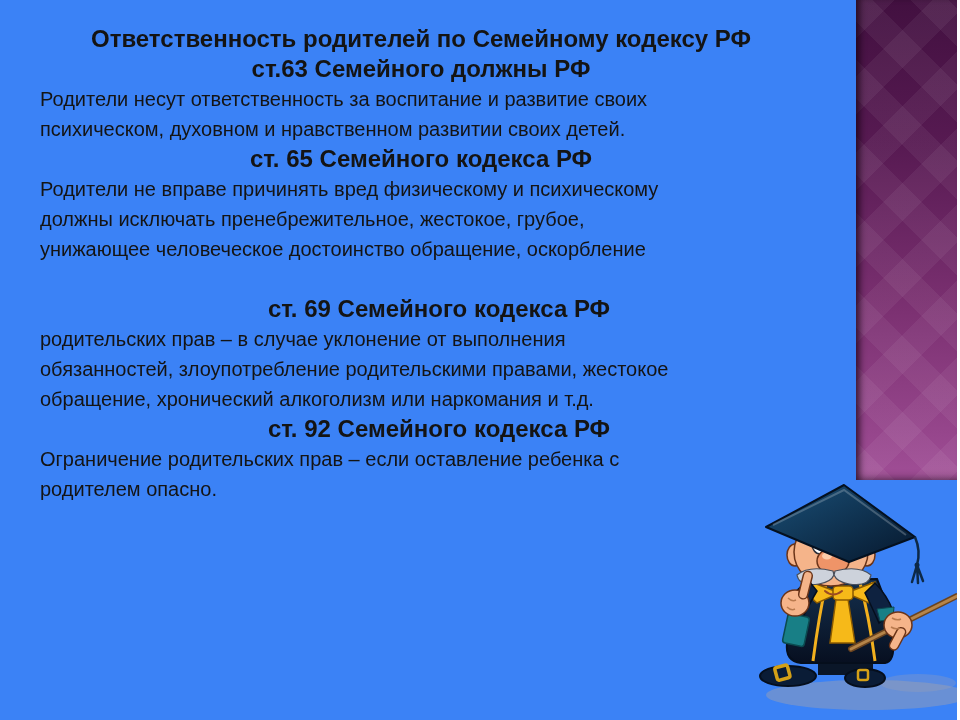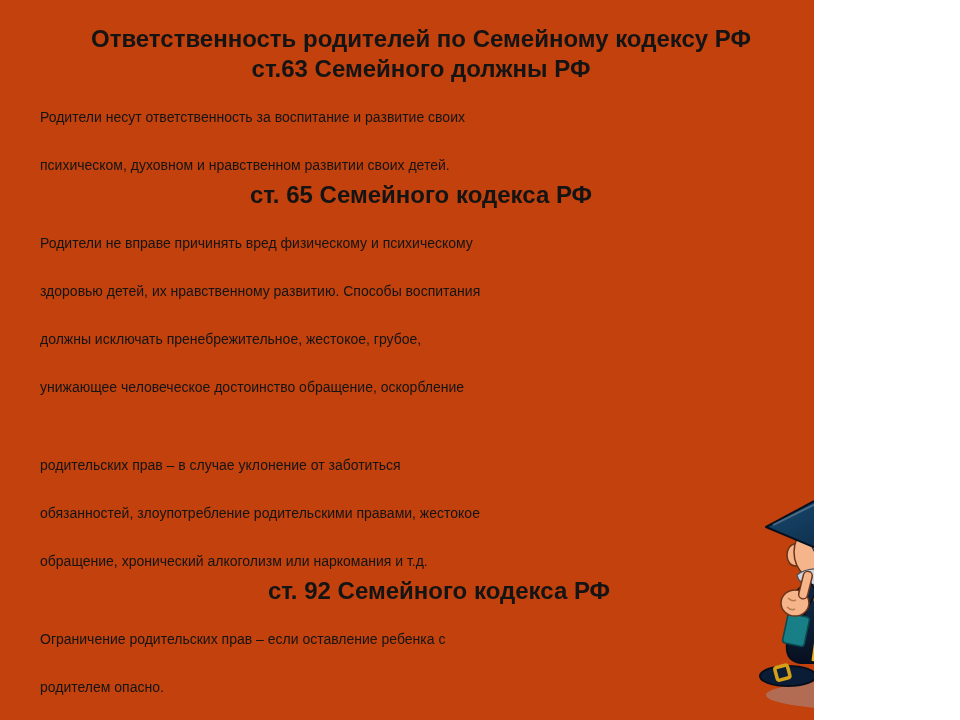--- a/index.html
+++ b/index.html
@@ -1,29 +1,29 @@
 <!DOCTYPE html>
 <html><head>
 <meta charset="utf-8">
 <style>
   html,body{margin:0;padding:0;background:#fff;}
   .slide{
-    position:relative;width:814px;height:720px;background:#c2410c;overflow:hidden;
+    position:relative;width:957px;height:720px;background:#3b82f6;overflow:hidden;
     font-family:"Liberation Sans",sans-serif;color:#141414;
   }
   .purple-band{
     position:absolute;left:856px;top:0;width:104px;height:480px;
     background:
       repeating-linear-gradient(45deg, rgba(255,255,255,.05) 0 27px, rgba(255,255,255,0) 27px 54px),
       repeating-linear-gradient(135deg, rgba(255,255,255,.05) 0 27px, rgba(255,255,255,0) 27px 54px),
       linear-gradient(180deg,#421040 0%,#571a52 30%,#7c3172 65%,#a04e96 100%);
     box-shadow: inset 7px 0 6px -3px rgba(18,2,16,.65), inset 0 -6px 7px -3px rgba(18,2,16,.35);
   }
   .textblock{position:absolute;left:40px;top:24px;width:762px;}
-  .ln{height:30px;line-height:30px;font-size:14px;white-space:nowrap;margin-top:18px;}
+  .ln{height:30px;line-height:30px;font-size:20px;white-space:nowrap;}
   .h{height:30px;line-height:30px;font-size:24px;font-weight:bold;text-align:center;white-space:nowrap;}
   .h-shift{transform:translateX(18px);}
   .clip{width:737px;overflow:hidden;}
   .blank{height:30px;}
   .professor{position:absolute;left:743px;top:465px;width:220px;height:255px;}
 </style>
 </head>
 <body>
 
 <div class="slide">
@@ -33,28 +33,28 @@
   <div class="textblock">
     <div class="h">Ответственность родителей по Семейному кодексу РФ</div>
     <div class="h">ст.63 Семейного должны РФ</div>
 
     <div class="ln">Родители несут ответственность за воспитание и развитие своих</div>
     <div class="ln">психическом, духовном и нравственном развитии своих детей.</div>
 
     <div class="h">ст. 65 Семейного кодекса РФ</div>
 
     <div class="ln">Родители не вправе причинять вред физическому и психическому</div>
-    <div class="ln">здоровью детей, их нравственному развитию. Способы воспитания</div>
     <div class="ln">должны исключать пренебрежительное, жестокое, грубое,</div>
     <div class="ln">унижающее человеческое достоинство обращение, оскорбление</div>
 
     <div class="blank"></div>
 
+    <div class="h h-shift">ст. 69 Семейного кодекса РФ</div>
 
-    <div class="ln">родительских прав – в случае уклонение от заботиться</div>
+    <div class="ln">родительских прав – в случае уклонение от выполнения</div>
     <div class="ln clip">обязанностей, злоупотребление родительскими правами, жестокое</div>
     <div class="ln">обращение, хронический алкоголизм или наркомания и т.д.</div>
 
     <div class="h h-shift">ст. 92 Семейного кодекса РФ</div>
 
     <div class="ln">Ограничение родительских прав  – если оставление ребенка с</div>
     <div class="ln">родителем опасно.</div>
   </div>
 
   <svg class="professor" viewBox="0 0 220 255" xmlns="http://www.w3.org/2000/svg">

